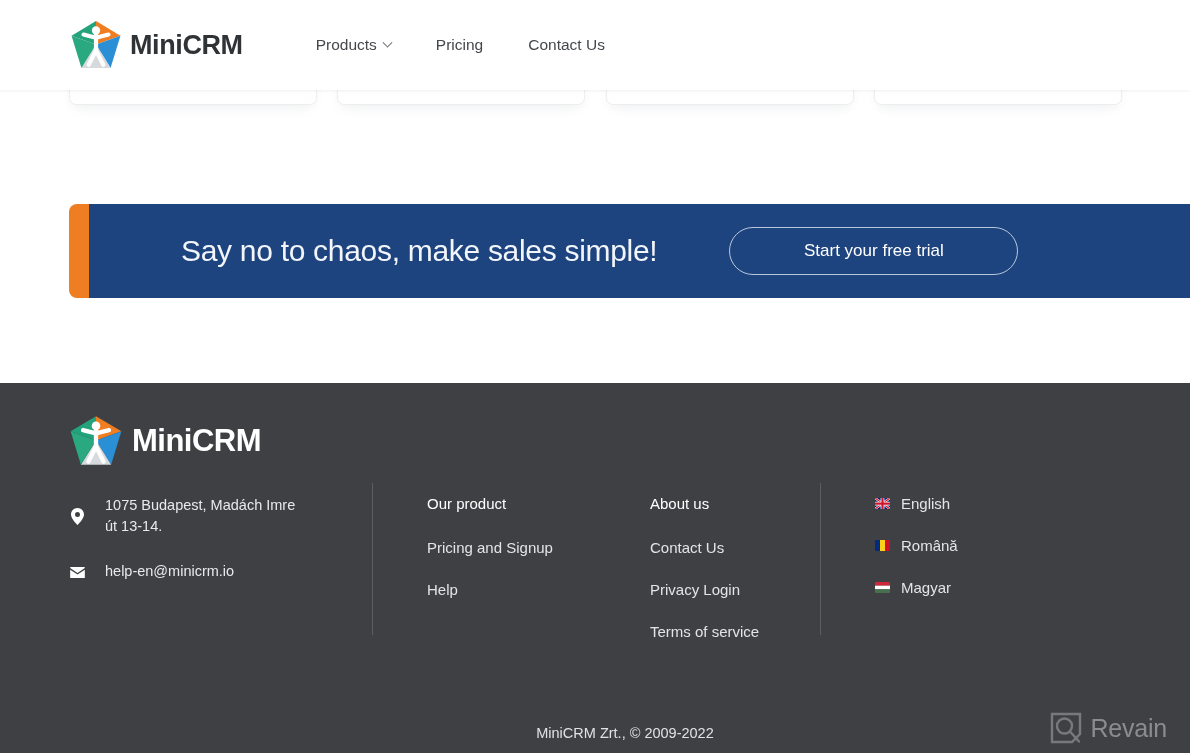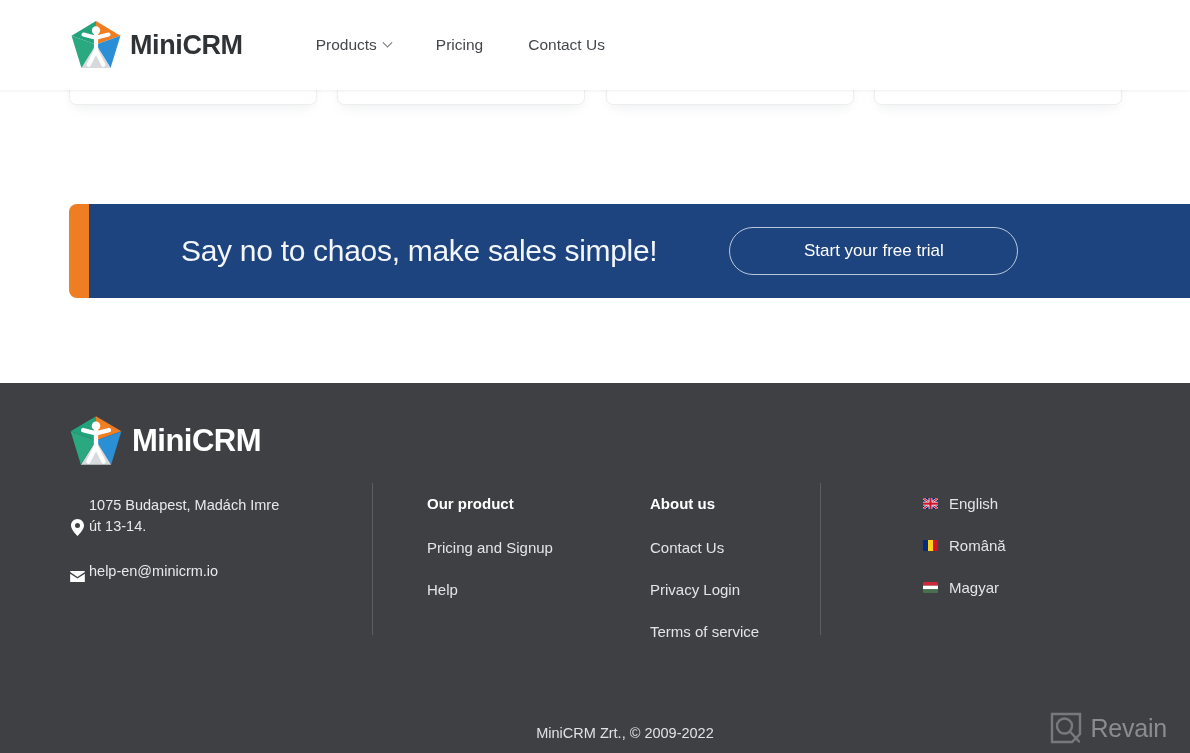--- a/index.html
+++ b/index.html
@@ -174,22 +174,22 @@
     letter-spacing: -0.5px;
   }
 
   .contact-col {
     position: absolute;
     left: 69px; top: 112px;
     width: 285px;
   }
   .contact-row {
     display: flex;
-    align-items: flex-end;
-    gap: 4px;
+    align-items: center;
+    gap: 20px;
     margin-bottom: 25px;
   }
   .contact-icon {
     width: 16px; flex: none;
     display: flex; justify-content: center;
     padding-top: 2px;
   }
   .contact-icon svg { display: block; fill: #ffffff; }
   .contact-text {
     font-size: 14.5px;
@@ -203,25 +203,25 @@
     top: 100px;
     width: 1px; height: 152px;
     background: #5b5d60;
   }
   .divider.d1 { left: 372px; }
   .divider.d2 { left: 820px; }
 
   .link-col { position: absolute; }
   .link-col.col-product { left: 427px; top: 112px; }
   .link-col.col-about   { left: 650px; top: 112px; }
-  .link-col.col-lang    { left: 923px; top: 112px; }
+  .link-col.col-lang    { left: 875px; top: 112px; }
 
   .col-title {
     font-size: 15px;
-    font-weight: bold;
+    font-weight: normal;
     color: #ffffff;
     margin-bottom: 27px;
     white-space: nowrap;
   }
   .col-link {
     font-size: 15px;
     color: #e3e4e5;
     margin-bottom: 25px;
     cursor: pointer;
     white-space: nowrap;

